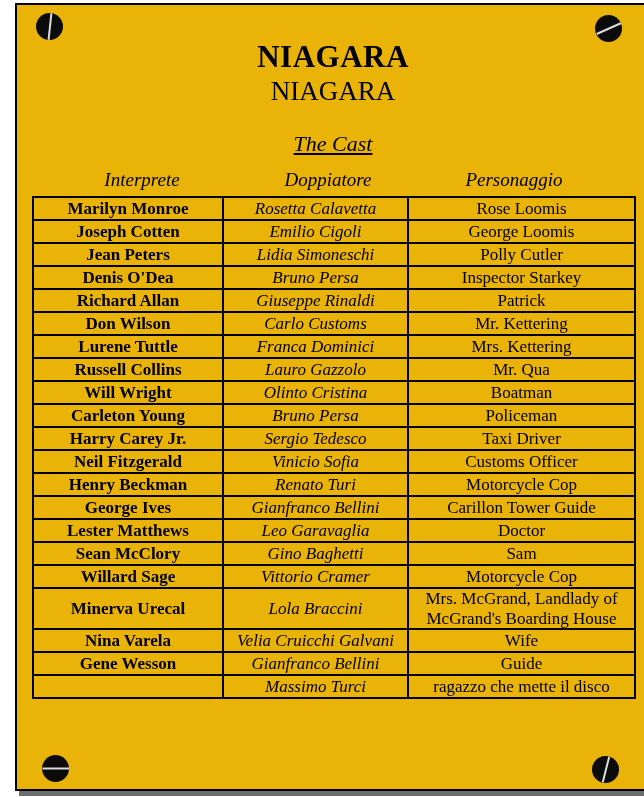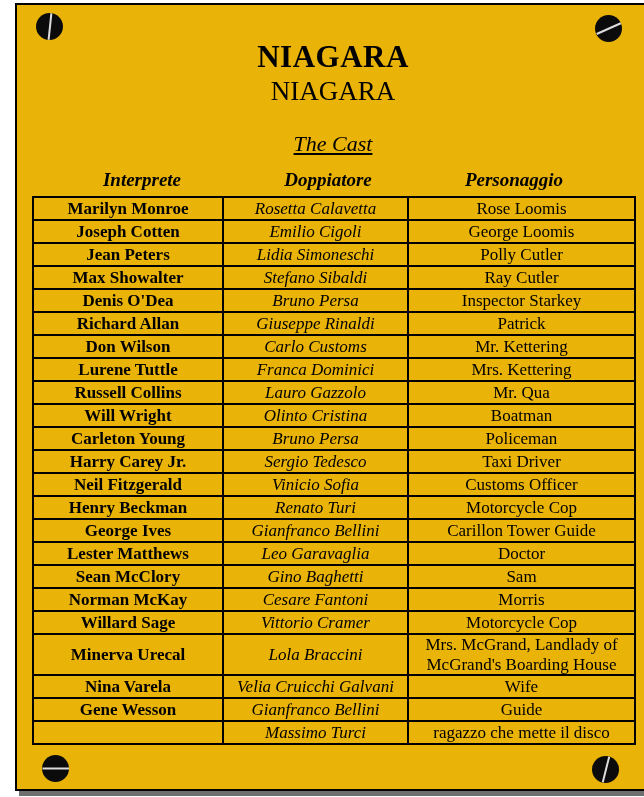--- a/index.html
+++ b/index.html
@@ -79,21 +79,20 @@
     margin-top: 12px;
     height: 22px;
   }
   .col-headers span {
     display: block;
     width: 186px;
     text-align: center;
     font-style: italic;
     font-size: 19px;
     line-height: 22px;
-    font-weight: bold;
   }
   table.cast {
     margin: 5px 0 0 15px;
     border-collapse: collapse;
     table-layout: fixed;
     width: 602px;
   }
   col.c1 { width: 190px; }
   col.c2 { width: 185px; }
   col.c3 { width: 227px; }
@@ -151,25 +150,20 @@
           <td class="c-int">Joseph Cotten</td>
           <td class="c-dop">Emilio Cigoli</td>
           <td class="c-per">George Loomis</td>
         </tr>
         <tr>
           <td class="c-int">Jean Peters</td>
           <td class="c-dop">Lidia Simoneschi</td>
           <td class="c-per">Polly Cutler</td>
         </tr>
         <tr>
-          <td class="c-int">Max Showalter</td>
-          <td class="c-dop">Stefano Sibaldi</td>
-          <td class="c-per">Ray Cutler</td>
-        </tr>
-        <tr>
           <td class="c-int">Denis O'Dea</td>
           <td class="c-dop">Bruno Persa</td>
           <td class="c-per">Inspector Starkey</td>
         </tr>
         <tr>
           <td class="c-int">Richard Allan</td>
           <td class="c-dop">Giuseppe Rinaldi</td>
           <td class="c-per">Patrick</td>
         </tr>
         <tr>
@@ -221,25 +215,20 @@
           <td class="c-int">Lester Matthews</td>
           <td class="c-dop">Leo Garavaglia</td>
           <td class="c-per">Doctor</td>
         </tr>
         <tr>
           <td class="c-int">Sean McClory</td>
           <td class="c-dop">Gino Baghetti</td>
           <td class="c-per">Sam</td>
         </tr>
         <tr>
-          <td class="c-int">Norman McKay</td>
-          <td class="c-dop">Cesare Fantoni</td>
-          <td class="c-per">Morris</td>
-        </tr>
-        <tr>
           <td class="c-int">Willard Sage</td>
           <td class="c-dop">Vittorio Cramer</td>
           <td class="c-per">Motorcycle Cop</td>
         </tr>
         <tr>
           <td class="c-int">Minerva Urecal</td>
           <td class="c-dop">Lola Braccini</td>
           <td class="c-per xsmall">Mrs. McGrand, Landlady of McGrand's Boarding House</td>
         </tr>
         <tr>

